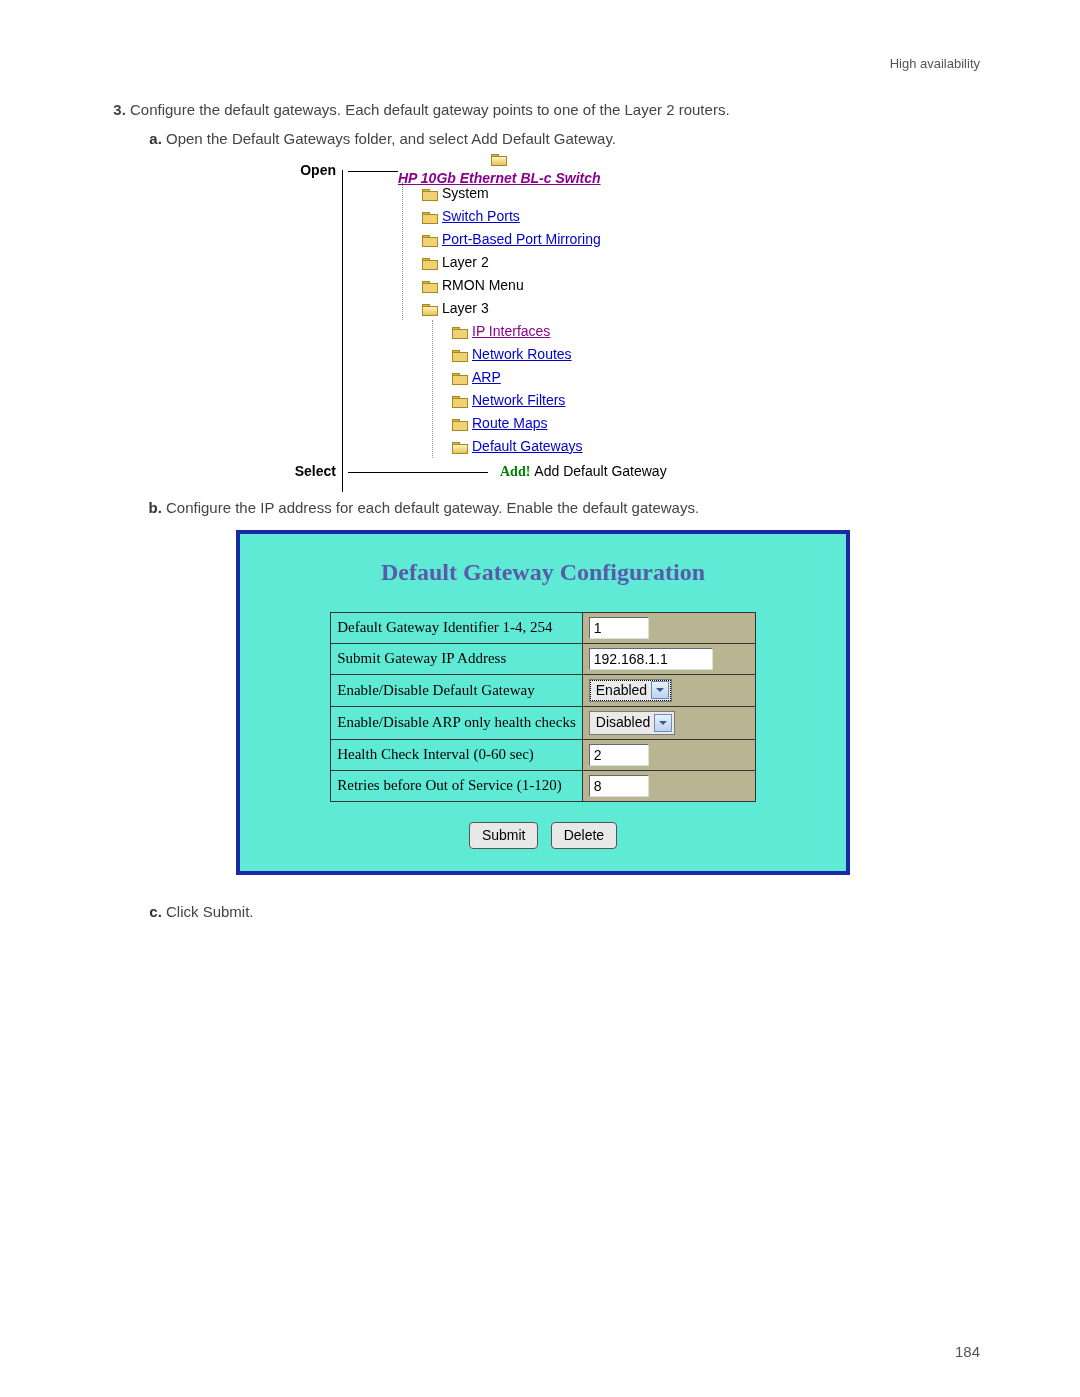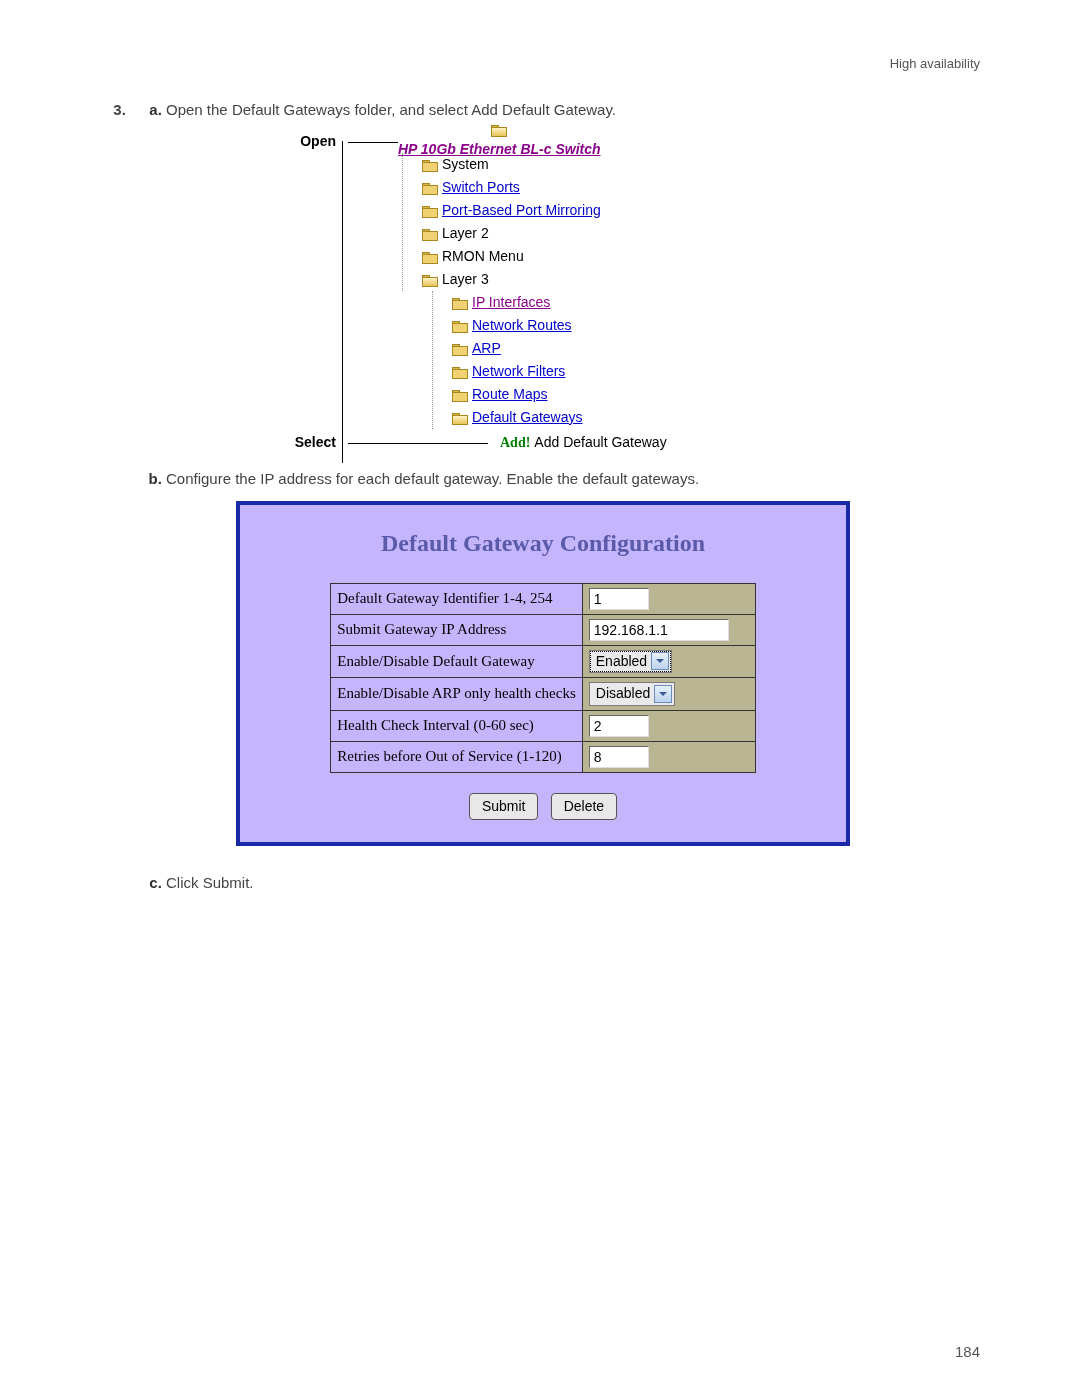--- a/index.html
+++ b/index.html
@@ -144,21 +144,21 @@
   .tree-dotted {
     position: absolute;
     border-left: 1px dotted #999;
   }
 
   
   .config-panel {
     margin: 12px 0 0 70px;
     width: 614px;
     border: 4px solid #1a2aa6;
-    background: #c4b5fd;
+    background: #5eead4;
     padding: 22px 18px 22px 18px;
     box-sizing: border-box;
   }
   .config-title {
     text-align: center;
     font-family: "Times New Roman", serif;
     font-size: 24px;
     font-weight: bold;
     color: #5a5aaa;
     margin-bottom: 22px;
@@ -184,21 +184,21 @@
     background: #fff;
     color: #000;
     border-top: 1px solid #666;
     border-left: 1px solid #666;
     border-right: 1px solid #ddd;
     border-bottom: 1px solid #ddd;
     padding: 2px 4px;
     box-sizing: border-box;
   }
   .inp.short { width: 60px; }
-  .inp.med { width: 140px; }
+  .inp.med { width: 124px; }
   .sel {
     display: inline-flex;
     align-items: center;
     background: #eaeaea;
     border: 1px solid #7a7a7a;
     font-family: Arial, sans-serif;
     font-size: 14px;
     padding: 1px 2px 1px 6px;
     gap: 4px;
   }
@@ -241,20 +241,21 @@
   }
 </style>
 </head>
 <body>
 
 <div class="page">
   <div class="header-right">High availability</div>
 
   <ol class="main-list" start="3">
     <li>
+      <span>Configure the default gateways. Each default gateway points to one of the Layer 2 routers.</span>
       <ol class="sub-list">
         <li>
           <span>Open the Default Gateways folder, and select </span><span class="bold">Add Default Gateway.</span>
 
           
           <div class="tree-figure">
 
             <div class="vline" style="left:96px; top:11px; height:322px;"></div>
 
             <div class="tree-row">

